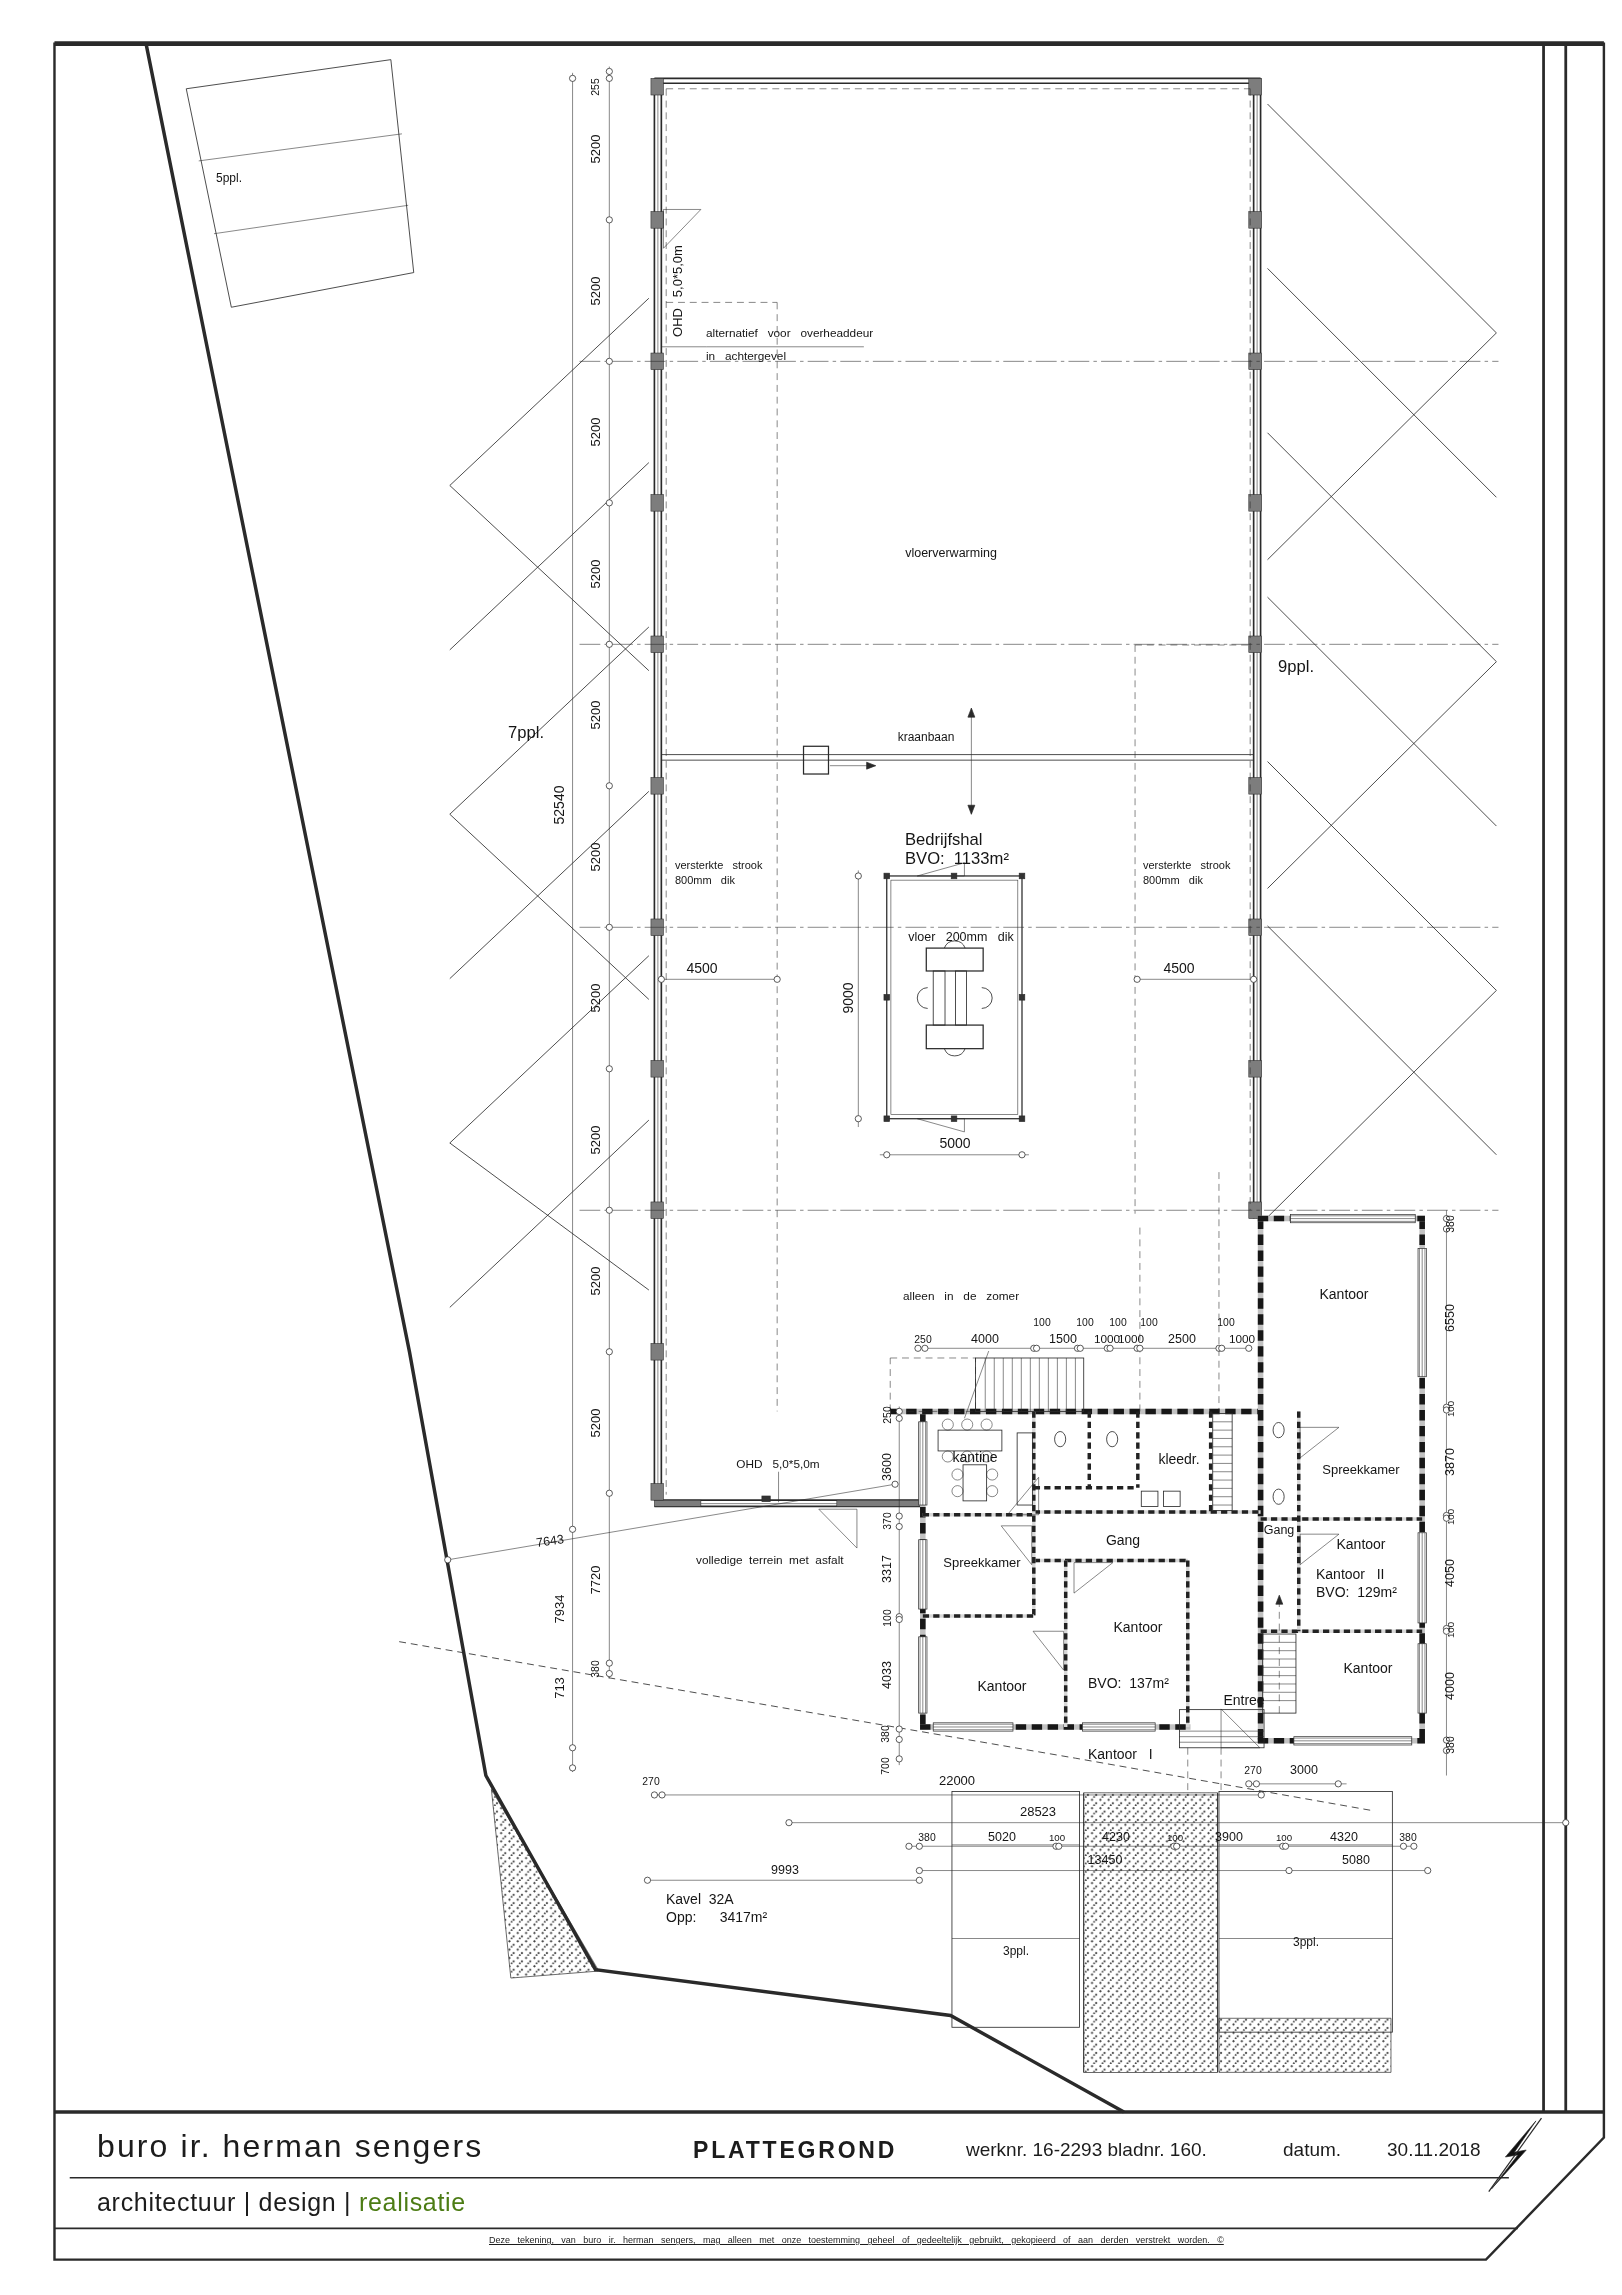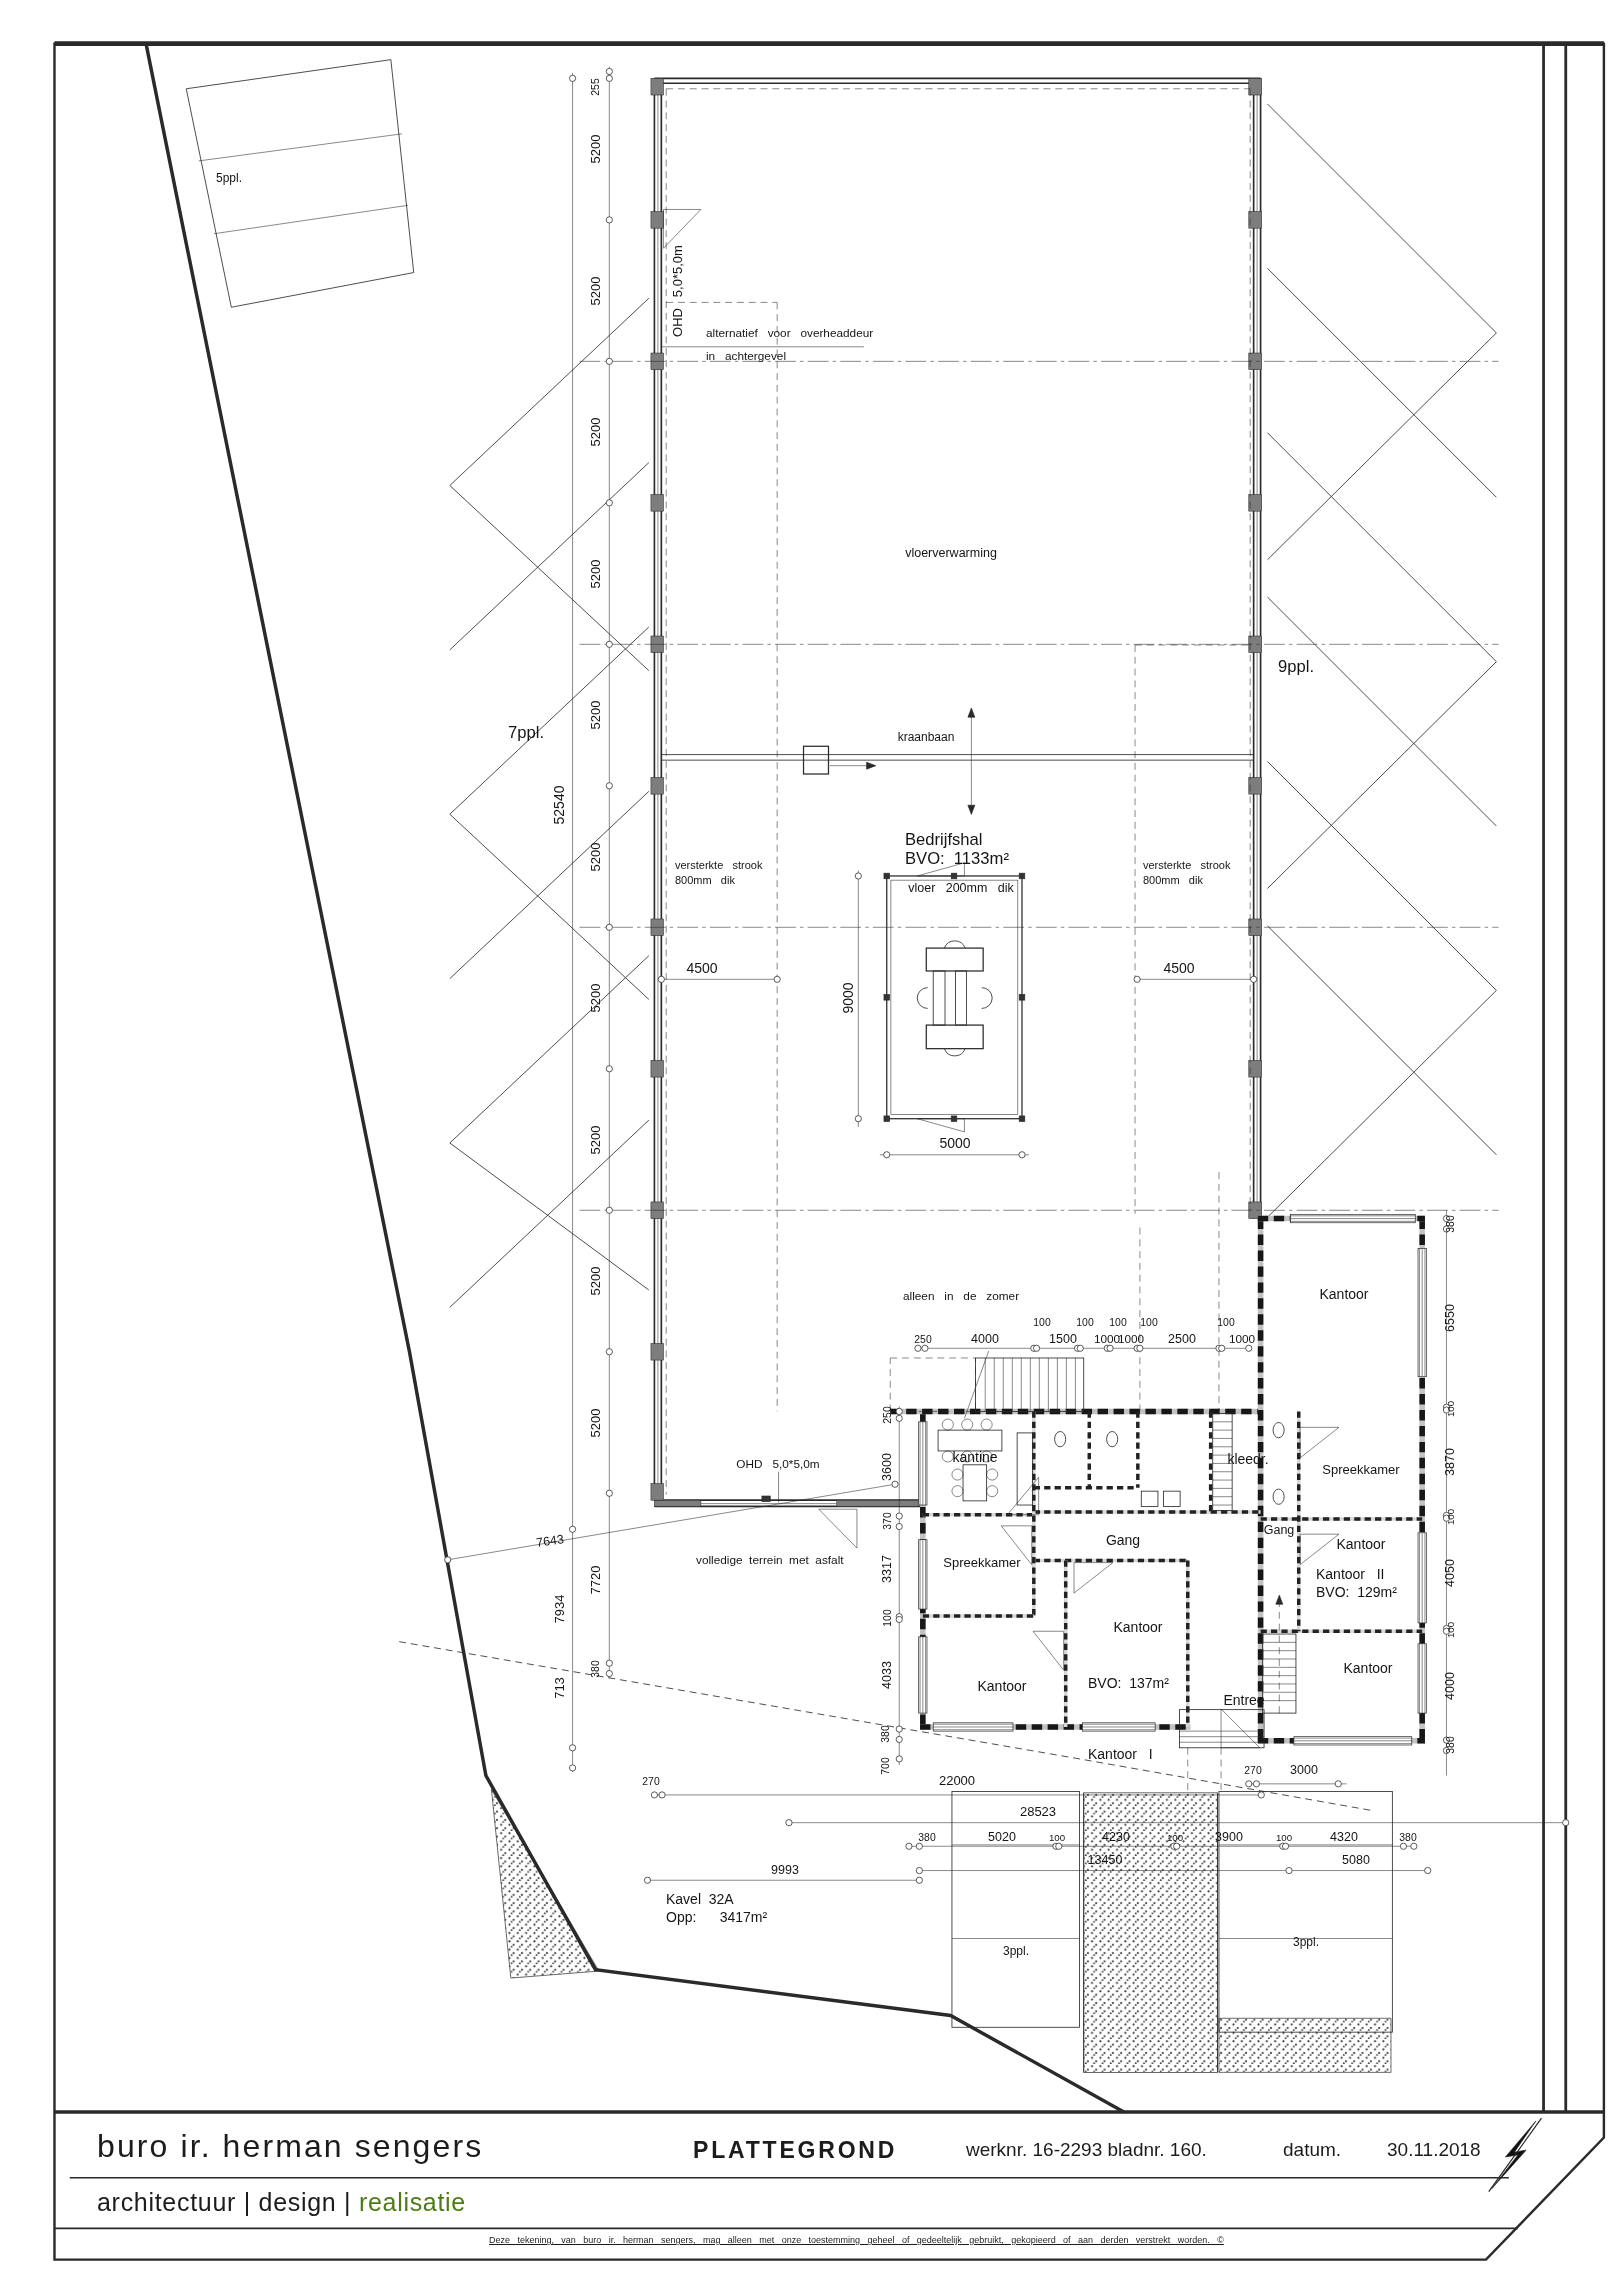--- a/index.html
+++ b/index.html
@@ -505,35 +505,35 @@
 <span class="lbl f22" style="left:1016px;top:1951px">3ppl.</span>
 <span class="lbl f22" style="left:1306px;top:1942px">3ppl.</span>
 
 <span class="lla f17" style="left:706px;top:326px">alternatief   voor   overheaddeur</span>
 <span class="lla f17" style="left:706px;top:349px">in   achtergevel</span>
 <span class="lbl v f19" style="left:677px;top:291px">OHD   5,0*5,0m</span>
 <span class="lbl f18" style="left:951px;top:553px">vloerverwarming</span>
 <span class="lbl f22" style="left:926px;top:737px">kraanbaan</span>
 <span class="lla f24" style="left:905px;top:830px">Bedrijfshal</span>
 <span class="lla f24" style="left:905px;top:849px">BVO:  1133m²</span>
-<span class="lbl f18" style="left:961px;top:888px">vloer   200mm   dik</span>
+<span class="lbl f18" style="left:961px;top:937px">vloer   200mm   dik</span>
 <span class="lla f16" style="left:675px;top:859px">versterkte   strook</span>
 <span class="lla f16" style="left:675px;top:874px">800mm   dik</span>
 <span class="lla f16" style="left:1143px;top:859px">versterkte   strook</span>
 <span class="lla f16" style="left:1143px;top:874px">800mm   dik</span>
 <span class="lbl f20" style="left:702px;top:968px">4500</span>
 <span class="lbl f20" style="left:1179px;top:968px">4500</span>
 <span class="lbl v f20" style="left:848px;top:998px">9000</span>
 <span class="lbl f20" style="left:955px;top:1143px">5000</span>
 <span class="lla f17" style="left:903px;top:1289px">alleen   in   de   zomer</span>
 <span class="lbl f17" style="left:778px;top:1464px">OHD   5,0*5,0m</span>
 <span class="lla f17" style="left:696px;top:1553px">volledige  terrein  met  asfalt</span>
 
 <span class="lbl f20" style="left:975px;top:1457px">kantine</span>
-<span class="lbl f20" style="left:1248px;top:1459px">kleedr.</span>
+<span class="lbl f20" style="left:1179px;top:1459px">kleedr.</span>
 <span class="lbl f20" style="left:1123px;top:1540px">Gang</span>
 <span class="lbl f18" style="left:1279px;top:1530px">Gang</span>
 <span class="lbl f19" style="left:982px;top:1562px">Spreekkamer</span>
 <span class="lbl f20" style="left:1138px;top:1627px">Kantoor</span>
 <span class="lla f20" style="left:1088px;top:1746px">Kantoor   I</span>
 <span class="lla f20" style="left:1088px;top:1675px">BVO:  137m²</span>
 <span class="lbl f20" style="left:1002px;top:1686px">Kantoor</span>
 <span class="lbl f20" style="left:1244px;top:1700px">Entree</span>
 <span class="lbl f20" style="left:1344px;top:1294px">Kantoor</span>
 <span class="lbl f19" style="left:1361px;top:1469px">Spreekkamer</span>

